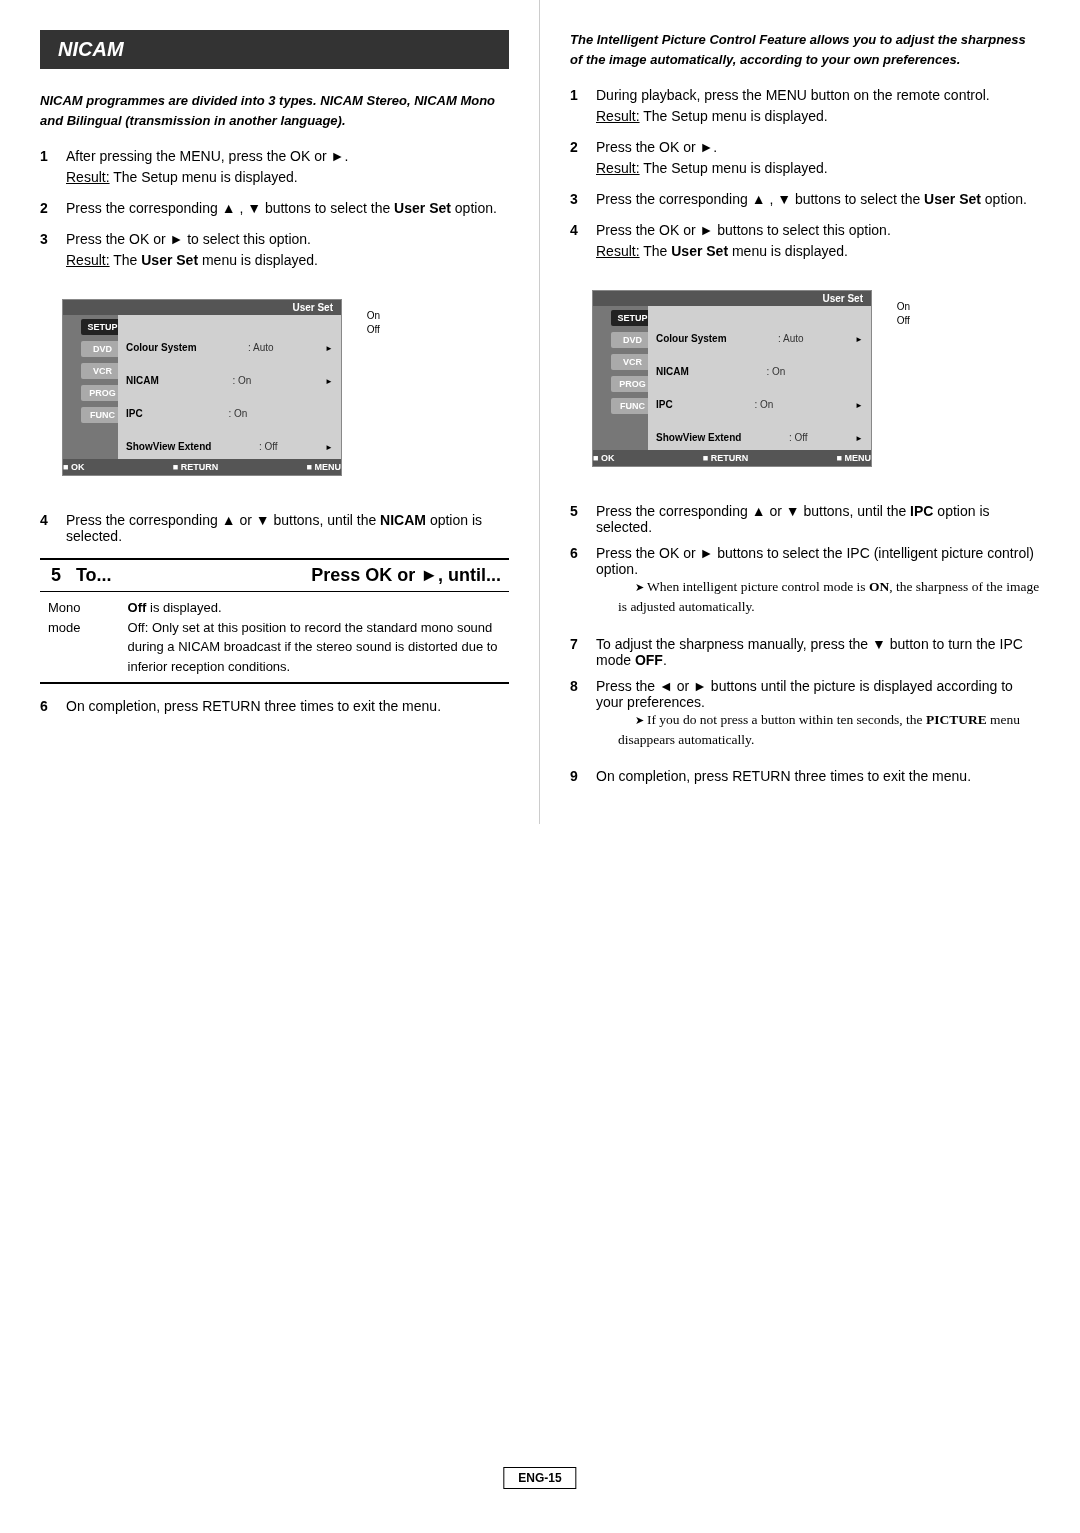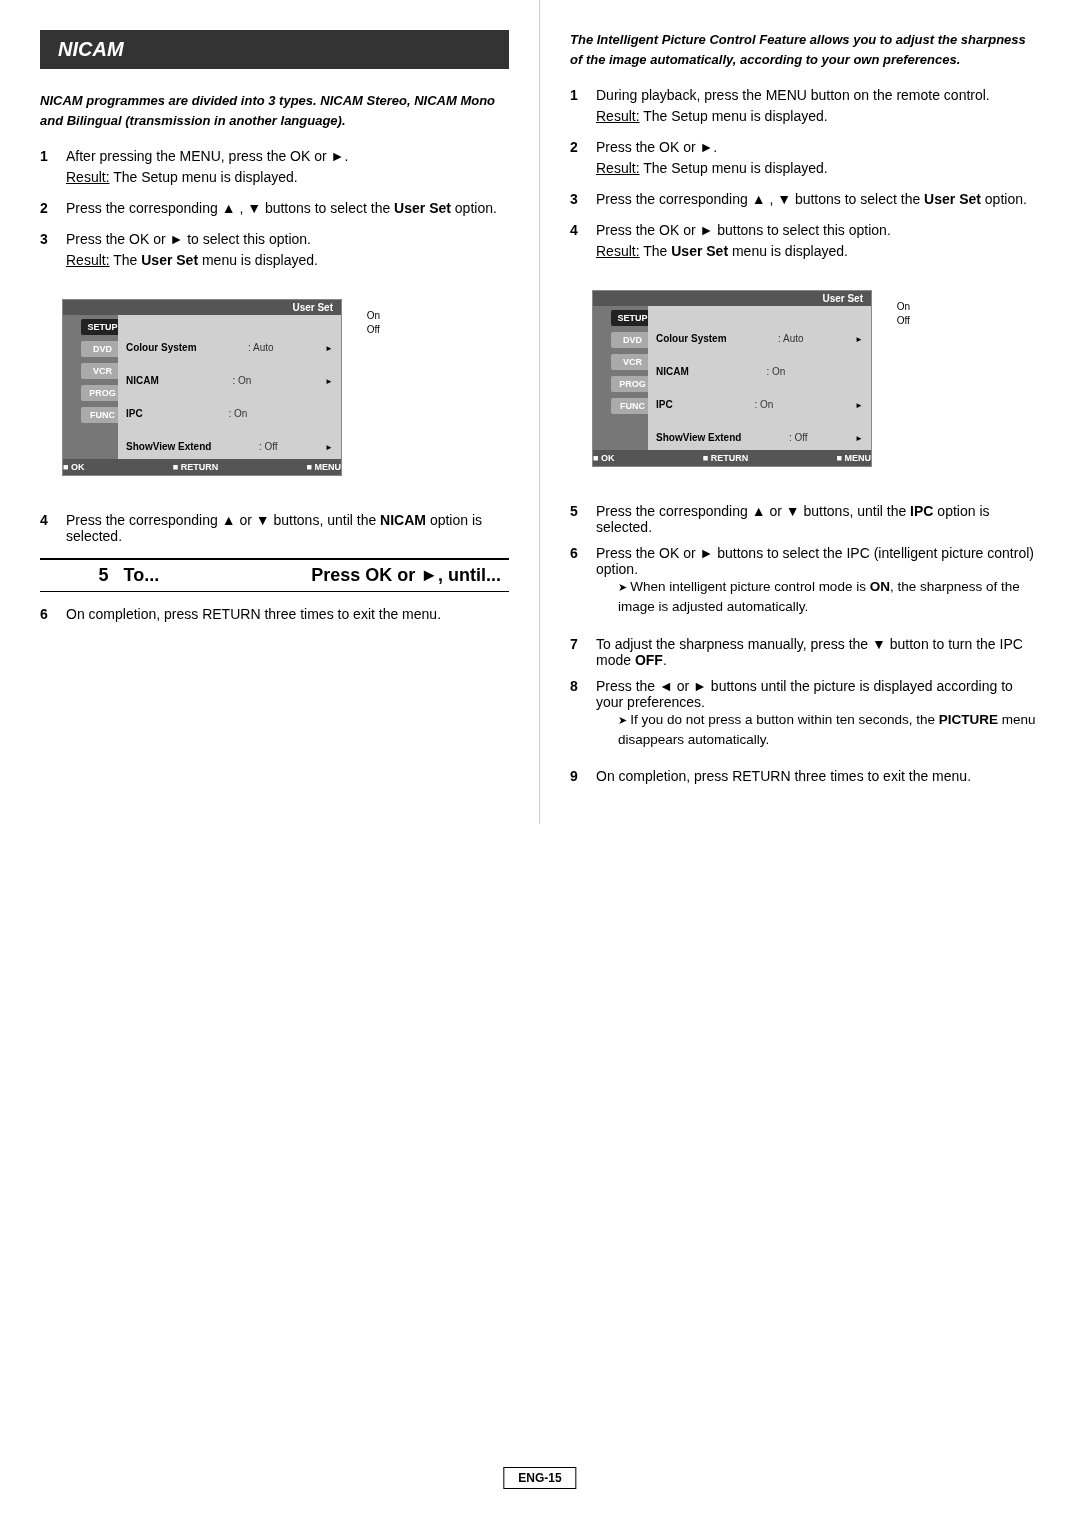--- a/index.html
+++ b/index.html
@@ -183,21 +183,22 @@
       border-bottom: 2px solid #000;
     }
     
     .note-indent {
       padding-left: 22px;
       font-size: 13.5px;
       line-height: 1.5;
       margin-bottom: 8px;
     }
     .arrow-note {
-      margin-left: 0;
+      margin-left: 17px;
+      font-family: Liberation Serif, serif;
     }
     .arrow-note::before {
       content: '➤ ';
       font-size: 11px;
     }
     
     .page-footer {
       position: absolute;
       bottom: 44px;
       left: 50%;
@@ -300,20 +301,27 @@
 
       
       <table class="nicam-table">
         <thead>
           <tr>
             <th>5&nbsp;&nbsp;&nbsp;To...</th>
             <th>Press OK or ►, until...</th>
           </tr>
         </thead>
         <tbody>
+          <tr>
+            <td>Mono mode</td>
+            <td>
+              <strong>Off</strong> is displayed.<br>
+              Off: Only set at this position to record the standard mono sound during a NICAM broadcast if the stereo sound is distorted due to inferior reception conditions.
+            </td>
+          </tr>
         </tbody>
       </table>
 
       
       <div style="display:flex; margin-top:10px;">
         <span class="step-num">6</span>
         <span class="step-content">On completion, press RETURN three times to exit the menu.</span>
       </div>
     </div>
 

